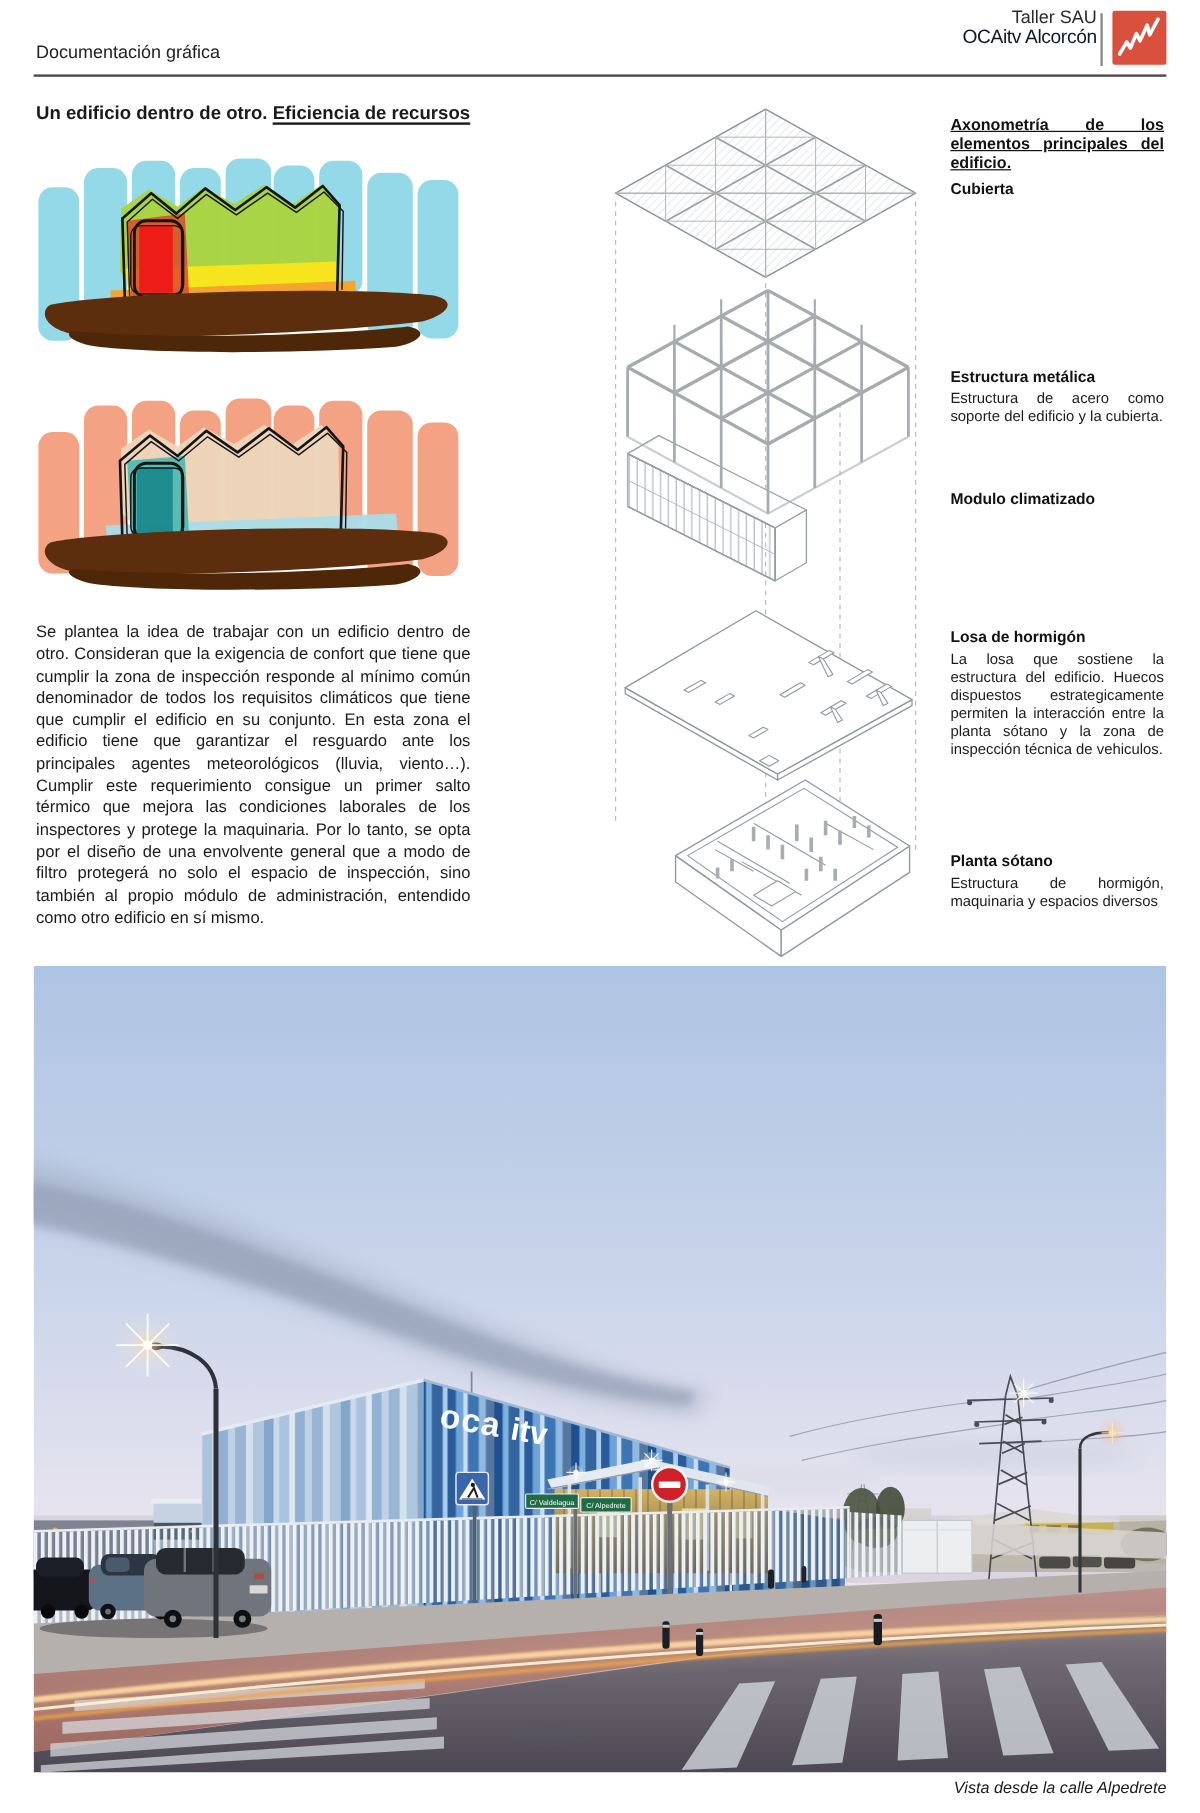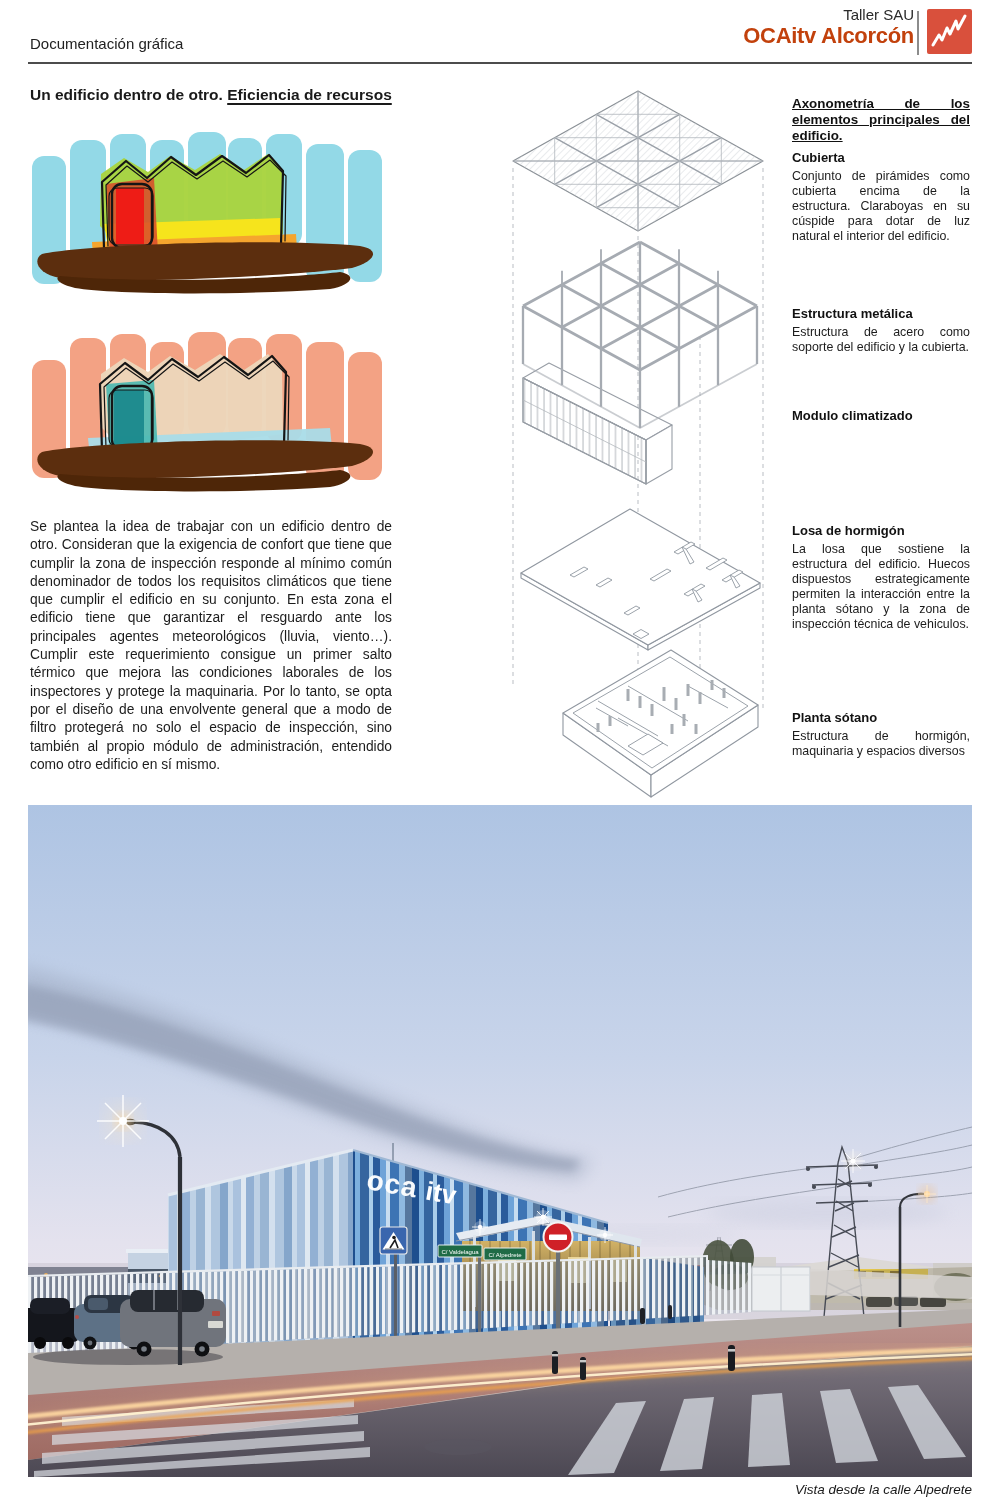--- a/index.html
+++ b/index.html
@@ -2,21 +2,21 @@
 <html><head>
 <meta charset="utf-8">
 <style>
   html,body{margin:0;padding:0;background:#ffffff;}
   body{width:1000px;height:1511px;position:relative;font-family:"Liberation Sans",sans-serif;color:#1a1a1a;overflow:hidden;}
   .abs{position:absolute;}
   
   .doc-label{left:30px;top:35px;font-size:15px;color:#222;}
   .brand{right:86px;top:6px;text-align:right;line-height:1.15;margin-left:32px;}
   .brand .studio{font-size:15px;color:#2a2a2a;}
-  .brand .project{font-size:22px;font-weight:bold;letter-spacing:-0.3px;color:#c2410c;}
+  .brand .project{font-size:16px;font-weight:normal;letter-spacing:-0.3px;color:#0f172a;}
   .brand-divider{left:917px;top:11px;width:2px;height:44px;background:#8c8c8c;}
   .brand-logo{left:927px;top:9px;width:45px;height:45px;background:#d9503c;border-radius:2px;}
   .rule{left:28px;top:62px;width:944px;height:0;border-top:2.5px solid #4c4c4c;}
   
   .page-title{left:30px;top:86px;font-size:15.5px;font-weight:bold;}
   .page-title .u{text-decoration:underline;text-decoration-thickness:2px;text-underline-offset:3px;}
   
   .body-par{left:30px;top:518px;width:362px;font-size:13.8px;line-height:18.3px;text-align:justify;color:#1c1c1c;}
   
   .ann{left:792px;width:178px;}
@@ -186,21 +186,20 @@
       M160,121.7 L118.3,121.7 M160,121.7 L160,98.3 M160,121.7 L201.7,121.7 M160,121.7 L160,145
       M201.7,98.3 L160,98.3 M201.7,98.3 L201.7,75 M201.7,98.3 L243.3,98.3 M201.7,98.3 L201.7,121.7
       M243.3,75 L201.7,75 M243.3,75 L243.3,51.7 M243.3,75 L285,75 M243.3,75 L243.3,98.3"></path>
   </g>
 </svg>
 
 <div class="abs ann ann-intro" style="top:96px">Axonometría de los elementos principales del edificio.</div>
 
 <div class="abs ann" style="top:150px">
   <h3>Cubierta</h3>
-  <p>Conjunto de pirámides como cubierta encima de la estructura. Claraboyas en su cúspide para dotar de luz natural el interior del edificio.</p>
 </div>
 <div class="abs ann" style="top:306px">
   <h3>Estructura metálica</h3>
   <p>Estructura de acero como soporte del edificio y la cubierta.</p>
 </div>
 <div class="abs ann" style="top:408px">
   <h3>Modulo climatizado</h3>
 </div>
 <div class="abs ann" style="top:523px">
   <h3>Losa de hormigón</h3>

